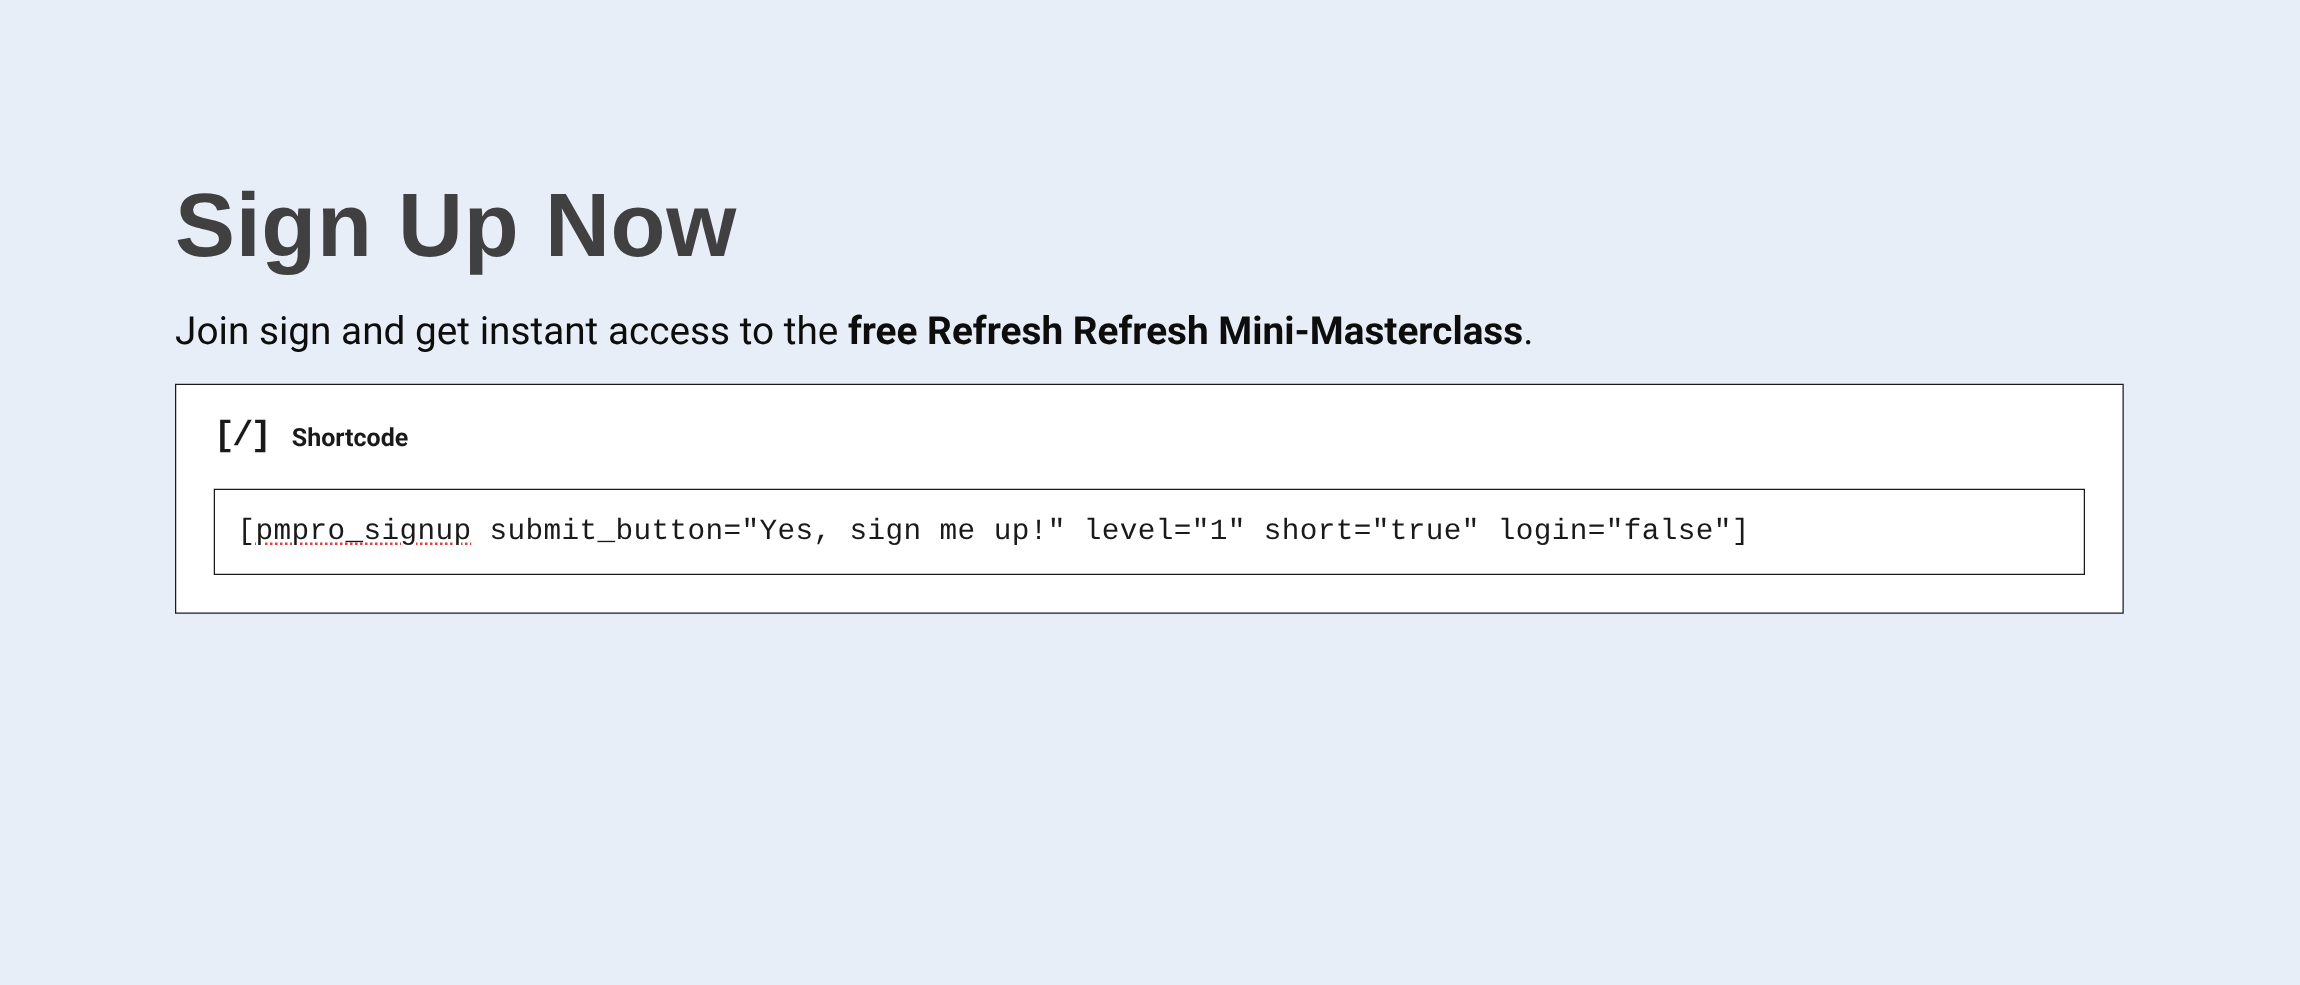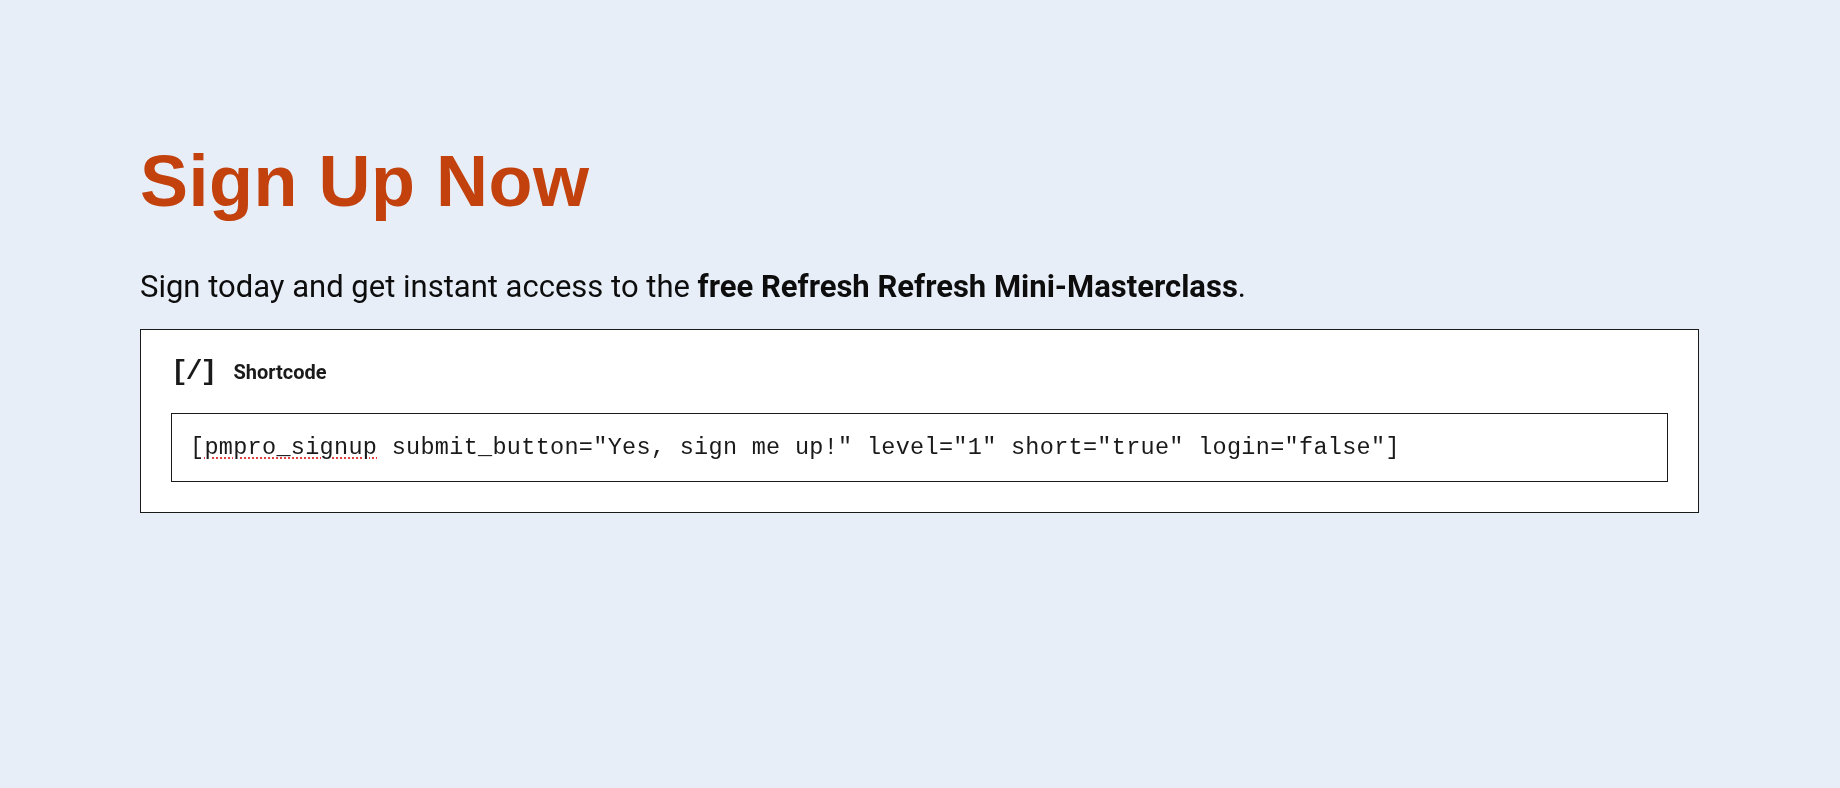--- a/index.html
+++ b/index.html
@@ -12,23 +12,23 @@
       background-color: #e8eef8;
       font-family: -apple-system, BlinkMacSystemFont, "Segoe UI", Roboto, Helvetica, Arial, sans-serif;
       width: 1840px;
       height: 788px;
       padding: 140px 140px 0 140px;
     }
     
     .page-title {
       font-size: 72px;
       font-weight: 800;
-      color: #c2410c;
+      color: #404040;
       letter-spacing: 0.5px;
-      margin-bottom: 46px;
+      margin-bottom: 24px;
       font-family: "Futura", "Trebuchet MS", Arial, sans-serif;
     }
     
     .subtitle {
       font-size: 31px;
       color: #0d0d0d;
       margin-bottom: 24px;
       font-weight: 400;
     }
     
@@ -83,21 +83,21 @@
       text-decoration-thickness: 2px;
       text-underline-offset: 3px;
     }
   </style>
 </head>
 <body>
 
 <h1 class="page-title">Sign Up Now</h1>
 
 <p class="subtitle">
-  <span>Sign today and get instant access to the </span><span class="bold">free Refresh Refresh Mini-Masterclass</span><span>.</span>
+  <span>Join sign and get instant access to the </span><span class="bold">free Refresh Refresh Mini-Masterclass</span><span>.</span>
 </p>
 
 <div class="shortcode-block">
   <div class="shortcode-header">
     <span class="shortcode-icon">[/]</span>
     <span class="shortcode-label">Shortcode</span>
   </div>
   <div class="shortcode-input"><span>[</span><span class="spellcheck">pmpro_signup</span><span> submit_button="Yes, sign me up!" level="1" short="true" login="false"]</span></div>
 </div>
 

